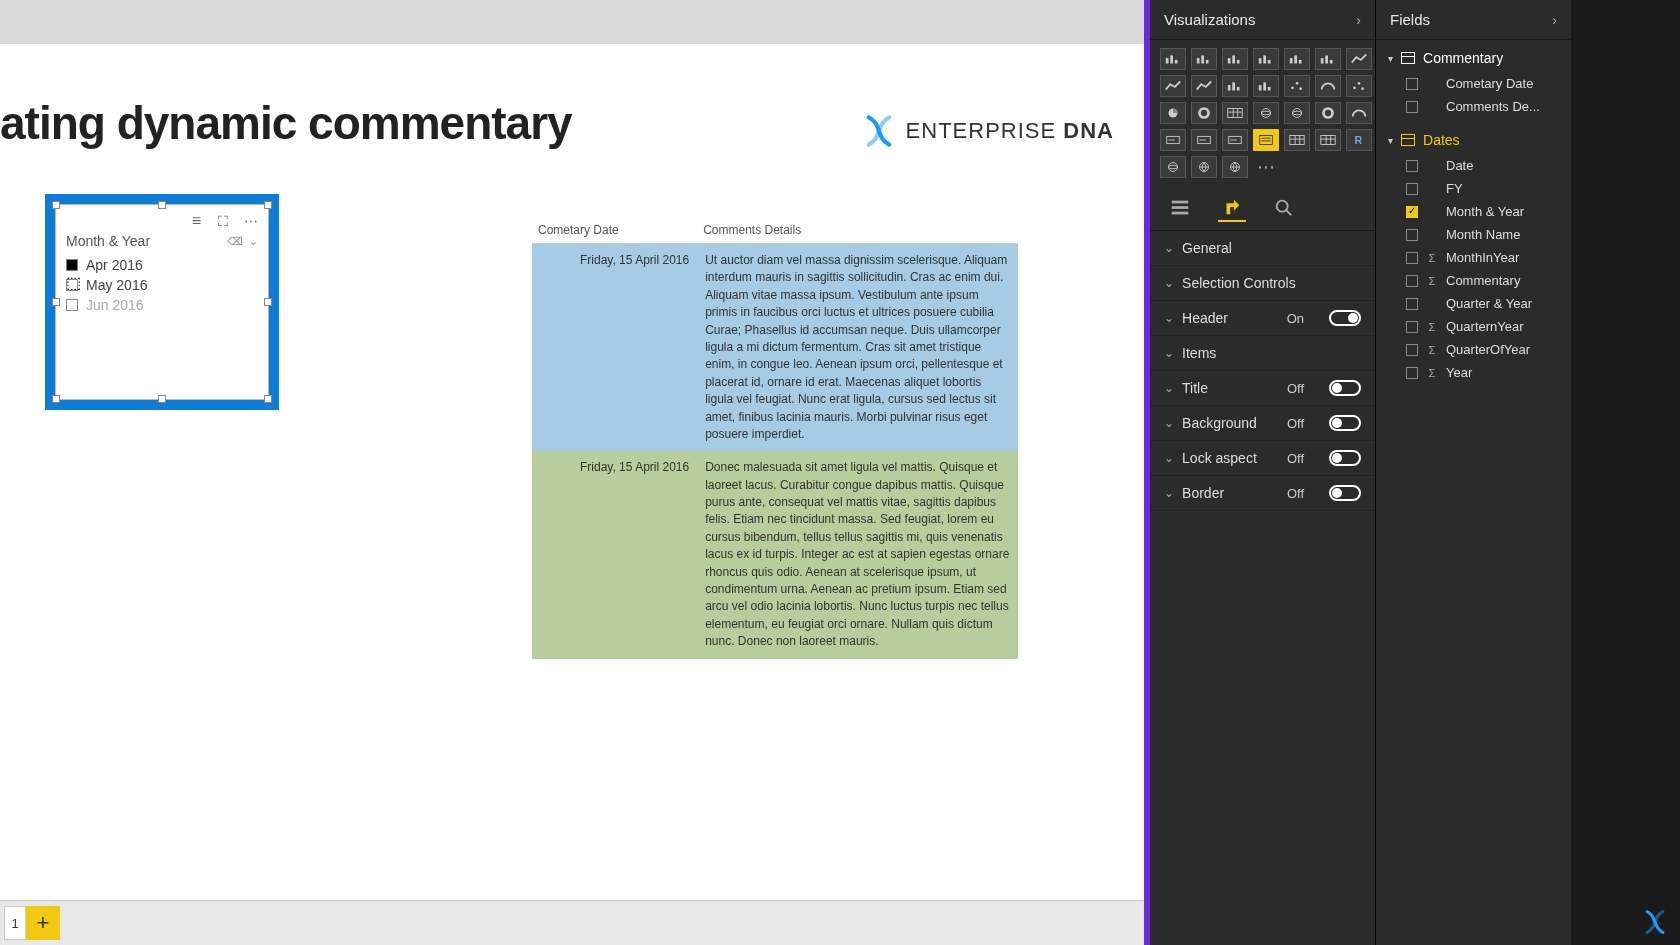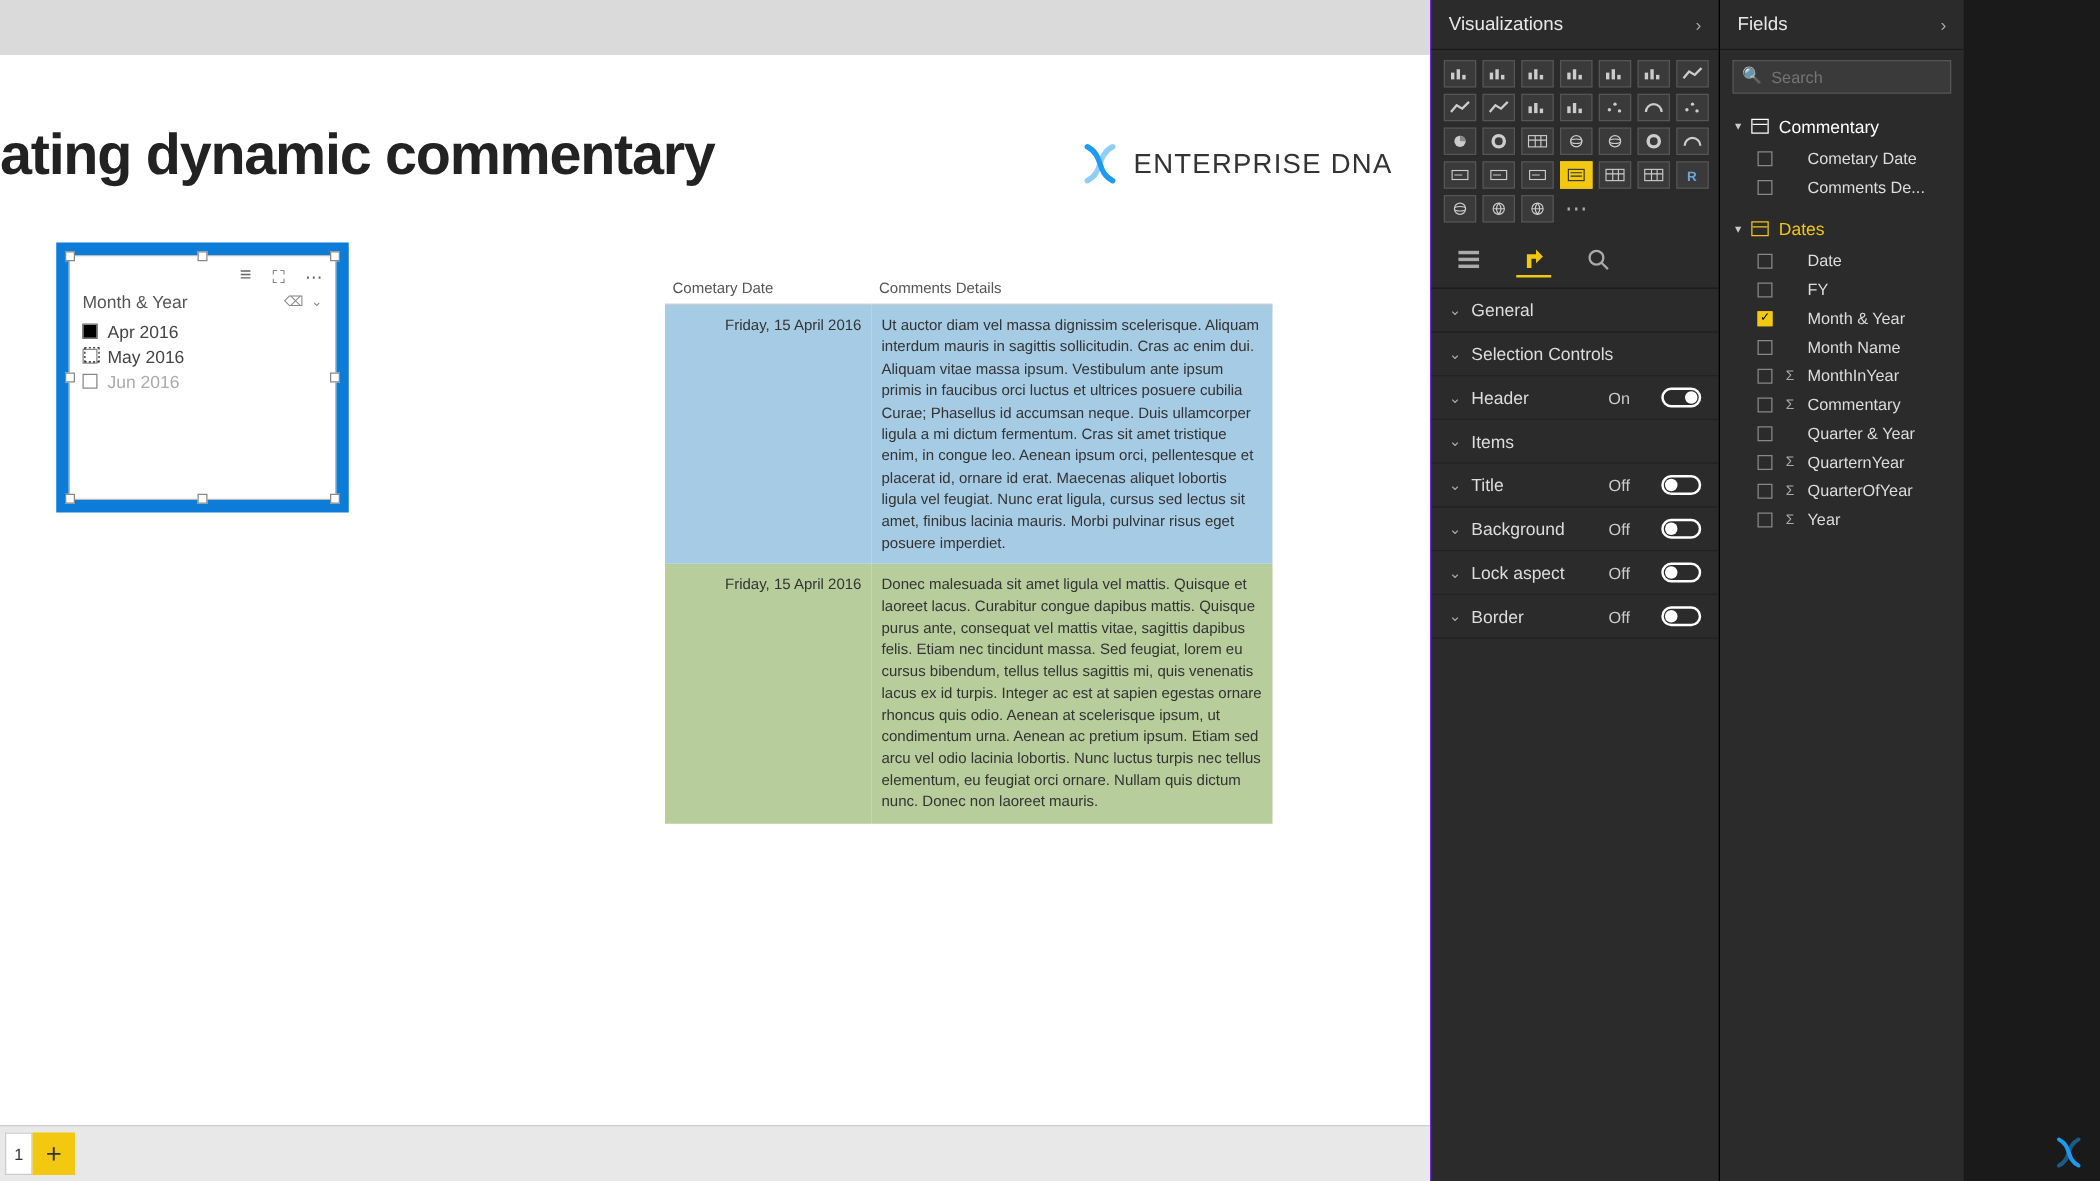--- a/index.html
+++ b/index.html
@@ -11,21 +11,21 @@
 #canvas-top-bar { height: 44px; background: #dadada; }
 #canvas { flex: 1; background: #ffffff; margin: 0 0 0 0; position: relative; }
 #canvas-bottom { height: 45px; background: #e8e8e8; border-top: 1px solid #ccc; display: flex; align-items: center; }
 #tab-current { width: 22px; height: 34px; background: #fff; border: 1px solid #ccc; margin-left: 4px; display: flex; align-items: center; justify-content: center; font-size: 13px; color: #333; }
 #tab-add { width: 34px; height: 34px; background: #f2c811; display: flex; align-items: center; justify-content: center; font-size: 22px; color: #333; margin-left: 0; }
 
 #report-title { position: absolute; left: 0; top: 52px; font-size: 46px; font-weight: 700; color: #222; letter-spacing: -1px; }
 #logo { position: absolute; right: 30px; top: 70px; display: flex; align-items: center; gap: 10px; }
 #logo-mark { width: 34px; height: 34px; }
 #logo-text { font-size: 22px; font-weight: 500; letter-spacing: 1px; color: #333; }
-#logo-text b { font-weight: 400; }
+#logo-text b { font-weight: 700; }
 
 
 #slicer-wrap { position: absolute; left: 45px; top: 150px; width: 234px; height: 216px; background: #0d7bd8; padding: 10px; }
 #slicer { width: 100%; height: 100%; background: #fff; border: 1px solid #bbb; position: relative; }
 #slicer-head-icons { position: absolute; right: 6px; top: 6px; display: flex; gap: 6px; }
 .head-icon { width: 22px; height: 20px; display: flex; align-items: center; justify-content: center; color: #666; font-size: 14px; cursor: pointer; }
 .head-icon.bars { font-size: 16px; letter-spacing: -3px; }
 #slicer-field-row { position: absolute; left: 10px; top: 28px; right: 10px; display: flex; align-items: center; gap: 6px; font-size: 14px; color: #555; }
 #slicer-field-row .arrows { margin-left: auto; font-size: 11px; color: #888; display: flex; gap: 6px; }
 #slicer-list { position: absolute; left: 10px; top: 50px; right: 27px; }
@@ -38,21 +38,21 @@
 
 
 #tbl { position: absolute; left: 532px; top: 175px; width: 486px; border-collapse: collapse; font-size: 12px; }
 #tbl th { text-align: left; font-weight: 400; color: #555; padding: 4px 6px 6px; border-bottom: 1px solid #ccc; font-size: 12px; }
 #tbl td { padding: 8px 8px; vertical-align: top; line-height: 1.45; color: #333; }
 #tbl tr.row-blue td { background: #a6cbe4; }
 #tbl tr.row-green td { background: #b7cd9c; }
 #tbl td.date { white-space: nowrap; width: 120px; padding-left: 48px; }
 
 
-#viz-panel { width: 231px; background: #2b2b2b; color: #ddd; display: flex; flex-direction: column; border-left: 1px solid #6d28d9; }
+#viz-panel { width: 231px; background: #2b2b2b; color: #ddd; display: flex; flex-direction: column; border-left: 6px solid #6d28d9; }
 #fields-panel { width: 196px; background: #2b2b2b; color: #ddd; display: flex; flex-direction: column; border-left: 1px solid #000; }
 .panel-head { height: 40px; display: flex; align-items: center; padding: 0 14px; font-size: 15px; color: #e8e8e8; border-bottom: 1px solid #1a1a1a; }
 .panel-head .chev { margin-left: auto; font-size: 14px; color: #aaa; }
 
 
 #viz-gallery { padding: 8px 10px 6px; display: grid; grid-template-columns: repeat(7, 26px); grid-auto-rows: 22px; gap: 5px 5px; }
 .viz-icon { width: 26px; height: 22px; background: #3a3a3a; border: 1px solid #555; display: flex; align-items: center; justify-content: center; cursor: pointer; }
 .viz-icon svg { width: 18px; height: 14px; }
 .viz-icon.selected { background: #f2c811; border-color: #f2c811; }
 .viz-more { background: transparent; border: none; color: #aaa; font-size: 18px; }
@@ -452,25 +452,20 @@
           </span>
         </div>
       </div>
   </div>
 
   <div id="fields-panel">
     <div class="panel-head">
       <span>Fields</span>
       <span class="chev">›</span>
     </div>
-    <div id="search-wrap">
-      <div class="mag">
-        <input id="search" placeholder="Search" style="">
-      </div>
-    </div>
     <div id="field-tree">
         <div class="tbl-group">
           <div class="tbl-head">
             <span class="caret">▾</span>
             <span class="tbl-ic"></span>
             <span>Commentary</span>
           </div>
           <div class="fld-row">
             <span class="fld-cb "></span>
             <span class="fld-ic"></span>

